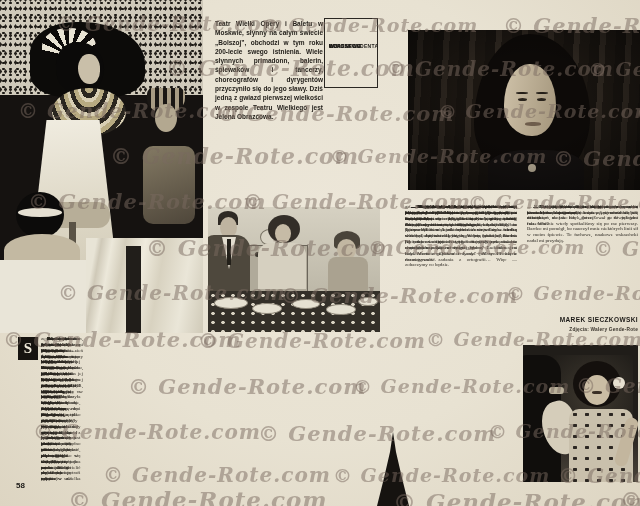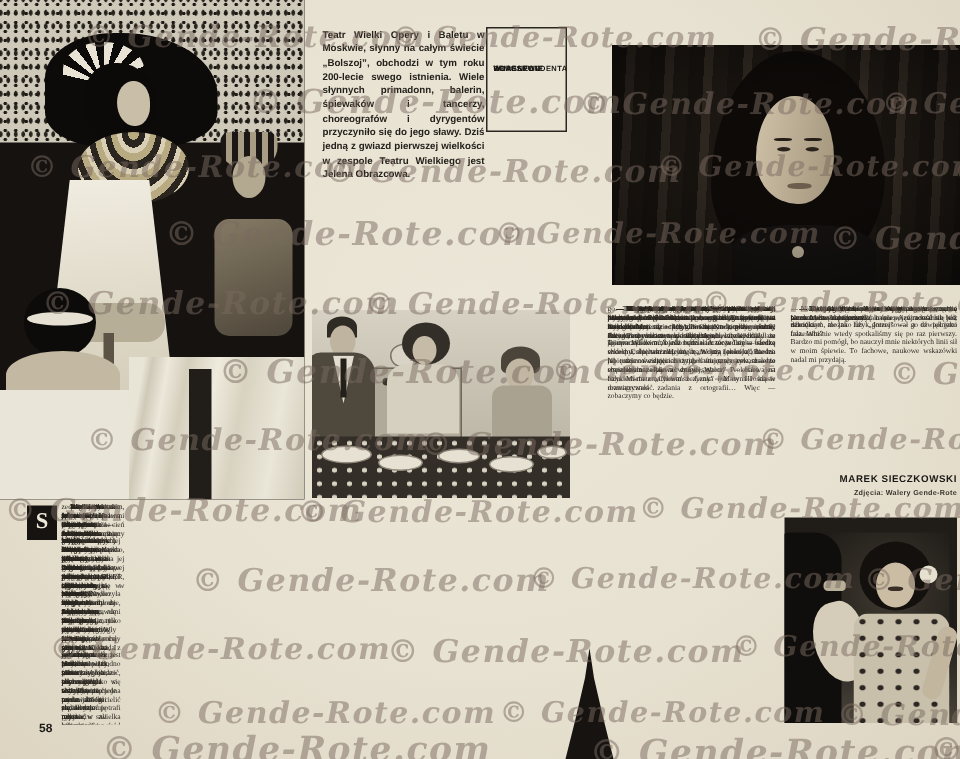--- a/index.html
+++ b/index.html
@@ -104,21 +104,21 @@
   .bodytext p:first-child{text-indent:0;}
   #body-left{left:18px;top:336px;width:359px;height:147px;column-count:3;column-gap:15px;}
   .dropcap{float:left;position:static !important;width:20px;height:23px;background:#161310;color:#efe9da;
      font:bold 15px/23px "Liberation Serif",serif;text-align:center;margin:1px 3px 0 0;}
   #col-r1{left:405px;top:204px;width:112px;height:267px;}
   #col-r2{left:527px;top:204px;width:111px;height:110px;line-height:5.6px;}
   #author{left:527px;top:316px;width:111px;text-align:right;font-family:"Liberation Sans",sans-serif;
      font-weight:bold;font-size:6.5px;letter-spacing:0.4px;color:#1b1916;}
   #credit{left:527px;top:327px;width:111px;text-align:right;font-family:"Liberation Sans",sans-serif;
      font-weight:bold;font-size:4.8px;letter-spacing:0.2px;color:#3a352d;}
-  #pagenum{left:26px;top:481px;font-family:"Liberation Sans",sans-serif;font-weight:bold;font-size:8px;color:#1b1916;}
+  #pagenum{left:16px;top:481px;font-family:"Liberation Sans",sans-serif;font-weight:bold;font-size:8px;color:#1b1916;}
 </style>
 </head>
 <body>
 
 <div id="canvas">
 
   <div id="photo-aida" class="ph">
     <div class="aida-speckle"></div>
     <div class="aida-darkband"></div>
     <div class="aida-crown"></div>

